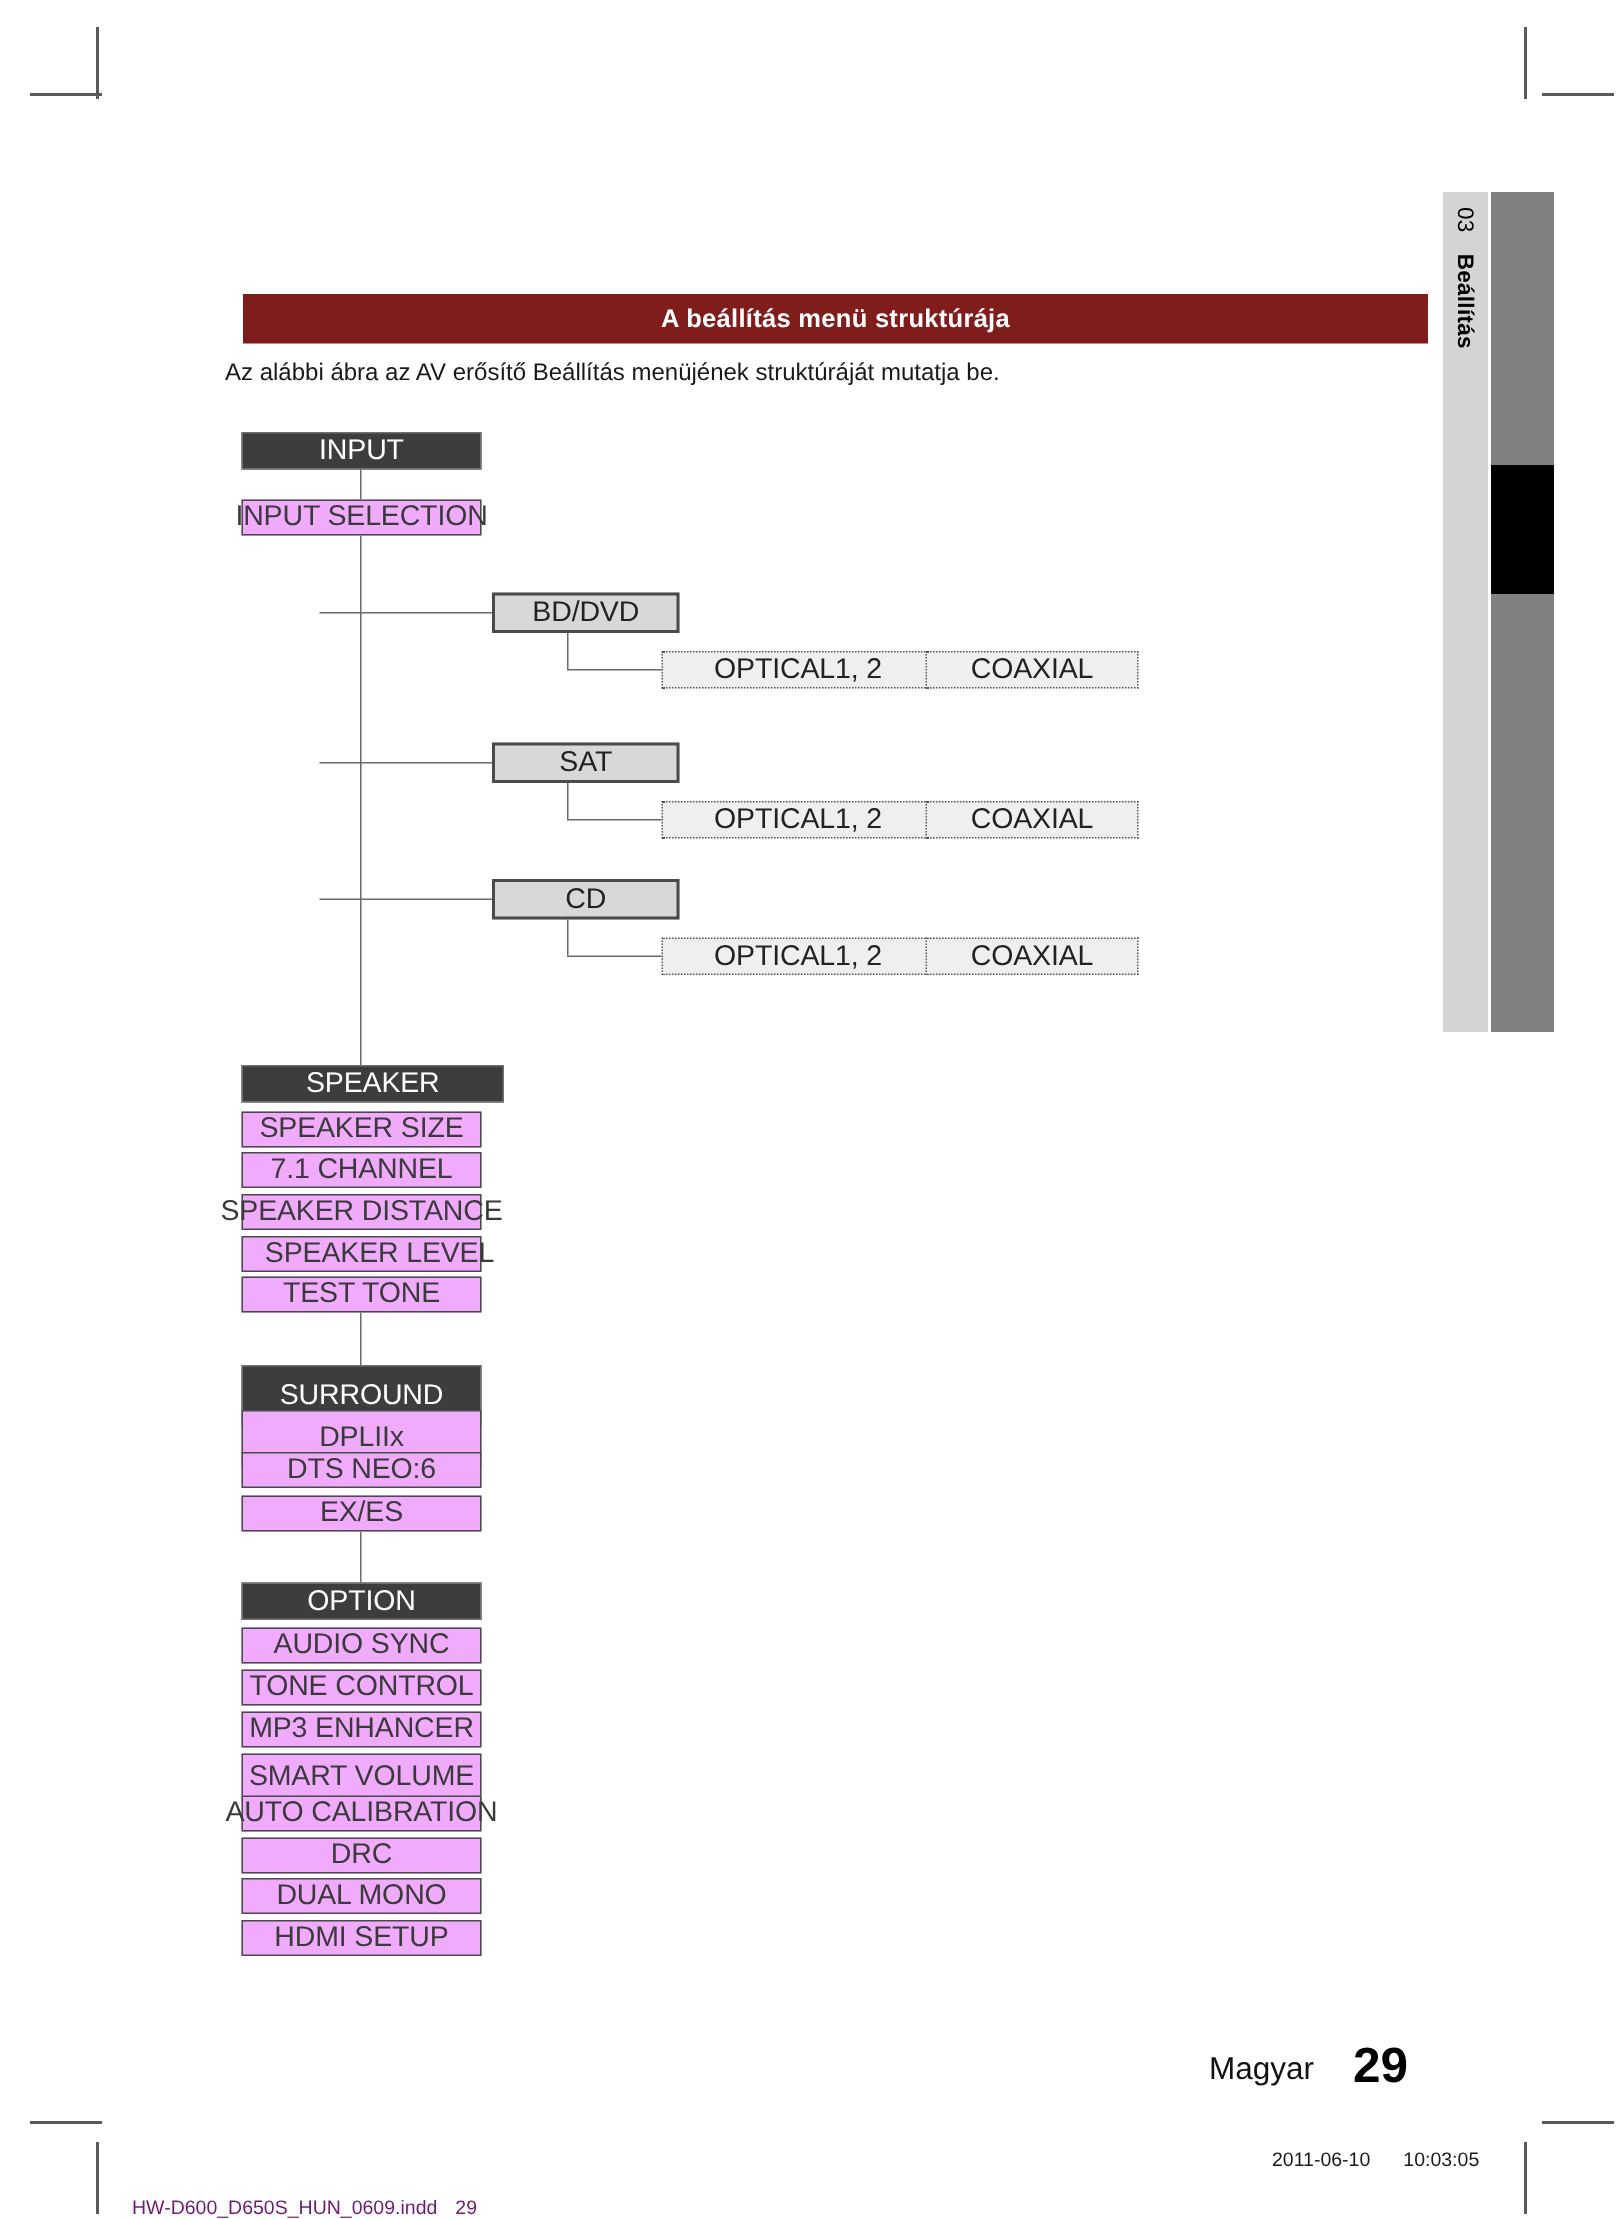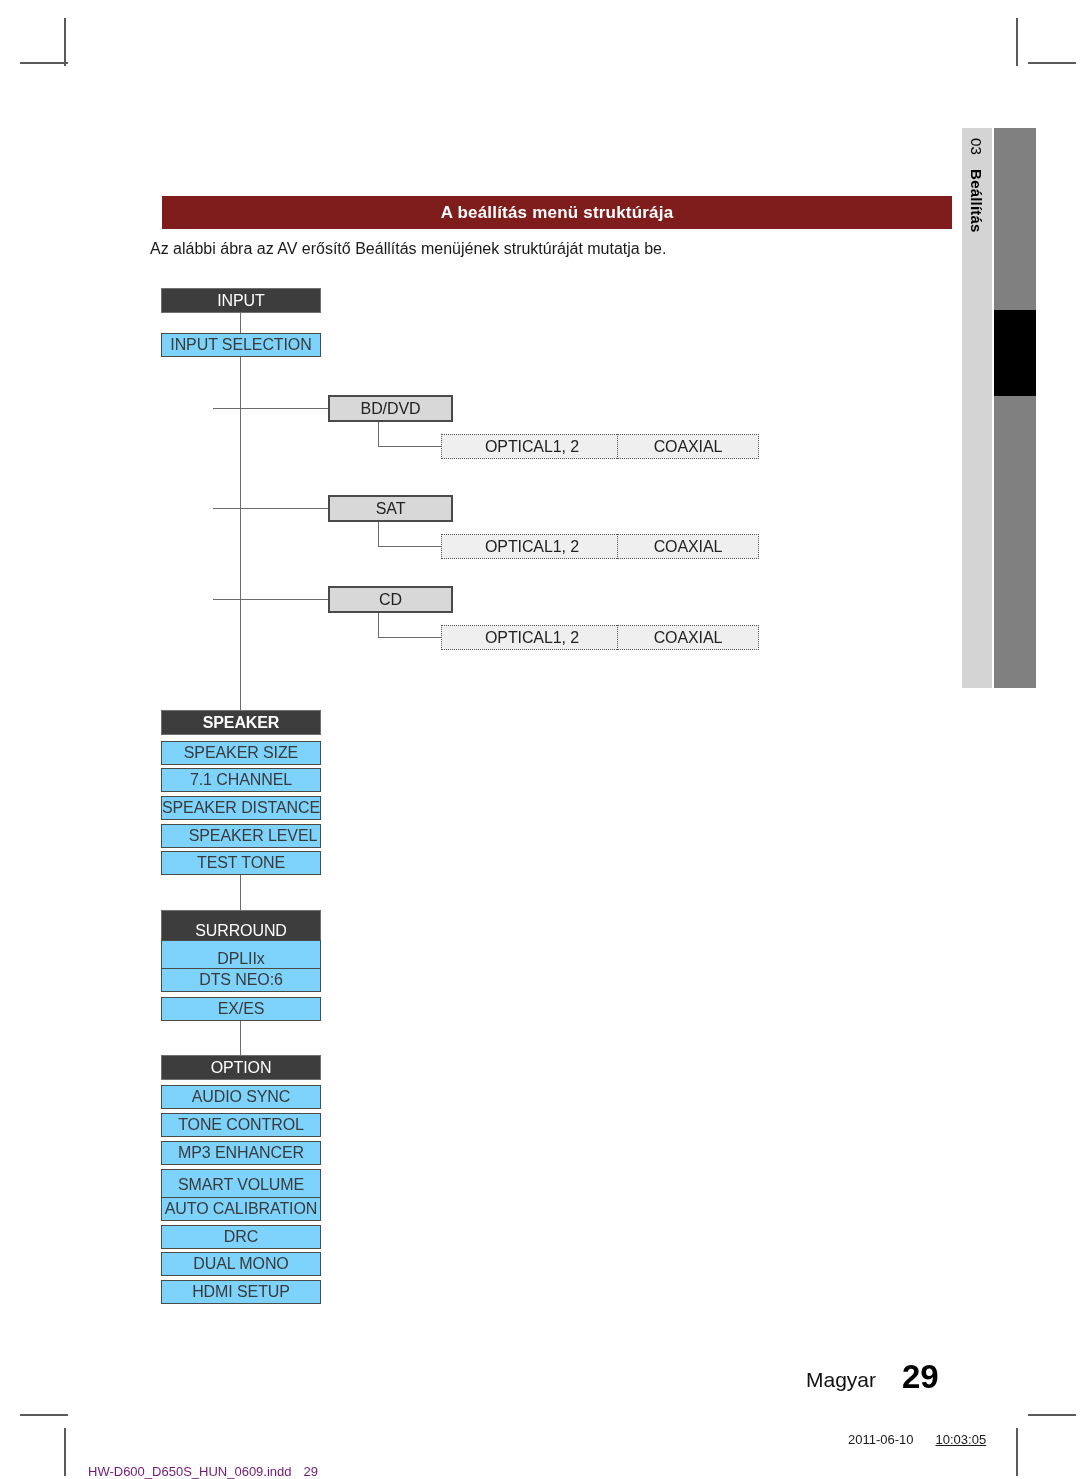--- a/index.html
+++ b/index.html
@@ -105,31 +105,31 @@
     pointer-events: none;
   }
   #flowchart .node { pointer-events: auto; }
 
   .box {
     position: absolute;
     box-sizing: border-box;
     display: flex;
     align-items: center;
     justify-content: center;
-    font-size: 16px;
+    font-size: 19px;
     white-space: nowrap;
     letter-spacing: -0.1px;
   }
   .box.header {
     background: #3d3d3d;
     color: #ffffff;
     border: 1px solid #707070;
   }
   .box.item {
-    background: #7dd3fc;
+    background: #f0abfc;
     color: #3a3a3a;
     border: 1px solid #4a4a4a;
   }
   .box.sub {
     background: #d8d8d8;
     color: #222222;
     border: 2px solid #4a4a4a;
   }
   .box.leaf {
     background: #efefef;
@@ -175,21 +175,21 @@
     color: #701a75;
   }
   #file-meta .pg { margin-left: 12px; }
   #date-meta {
     position: absolute;
     left: 848px;
     top: 1432px;
     font-size: 13px;
     color: #1a1a1a;
   }
-  #date-meta .tm { margin-left: 22px; text-decoration: underline; }
+  #date-meta .tm { margin-left: 22px; }
 </style>
 </head>
 <body>
 
 <div class="crop v" style="left:64px; top:18px;"></div>
 <div class="crop h" style="left:20px; top:62px;"></div>
 <div class="crop v" style="left:1016px; top:18px;"></div>
 <div class="crop h" style="left:1028px; top:62px;"></div>
 <div class="crop h" style="left:20px; top:1414px;"></div>
 <div class="crop v" style="left:64px; top:1428px;"></div>
@@ -232,21 +232,21 @@
   <div class="box leaf node" style="left:441px; top:534px; width:182px; height:25px;">OPTICAL1, 2</div>
   <div class="box leaf node" style="left:617px; top:534px; width:142px; height:25px;">COAXIAL</div>
 
   <div class="line h" style="left:213px; top:599px; width:117px;"></div>
   <div class="box sub node" style="left:328px; top:586px; width:125px; height:27px;">CD</div>
   <div class="line v" style="left:378px; top:613px; height:24px;"></div>
   <div class="line h" style="left:378px; top:637px; width:65px;"></div>
   <div class="box leaf node" style="left:441px; top:625px; width:182px; height:25px;">OPTICAL1, 2</div>
   <div class="box leaf node" style="left:617px; top:625px; width:142px; height:25px;">COAXIAL</div>
 
-  <div class="box header node" style="left:161px; top:710px; width:160px; height:25px;font-weight:bold;">SPEAKER</div>
+  <div class="box header node" style="left:161px; top:710px; width:175px; height:25px;">SPEAKER</div>
   <div class="box item node" style="left:161px; top:741px; width:160px; height:24px;">SPEAKER SIZE</div>
   <div class="box item node" style="left:161px; top:768px; width:160px; height:24px;">7.1 CHANNEL</div>
   <div class="box item node" style="left:161px; top:796px; width:160px; height:24px;">SPEAKER DISTANCE</div>
   <div class="box item node" style="left:161px; top:824px; width:160px; height:24px;padding-left:24px;">SPEAKER LEVEL</div>
   <div class="box item node" style="left:161px; top:851px; width:160px; height:24px;">TEST TONE</div>
 
   <div class="line v" style="left:240px; top:875px; height:35px;"></div>
 
   <div class="box header node" style="left:161px; top:910px; width:160px; height:41px;">SURROUND</div>
   <div class="box item node" style="left:161px; top:940px; width:160px; height:38px;">DPLIIx</div>

